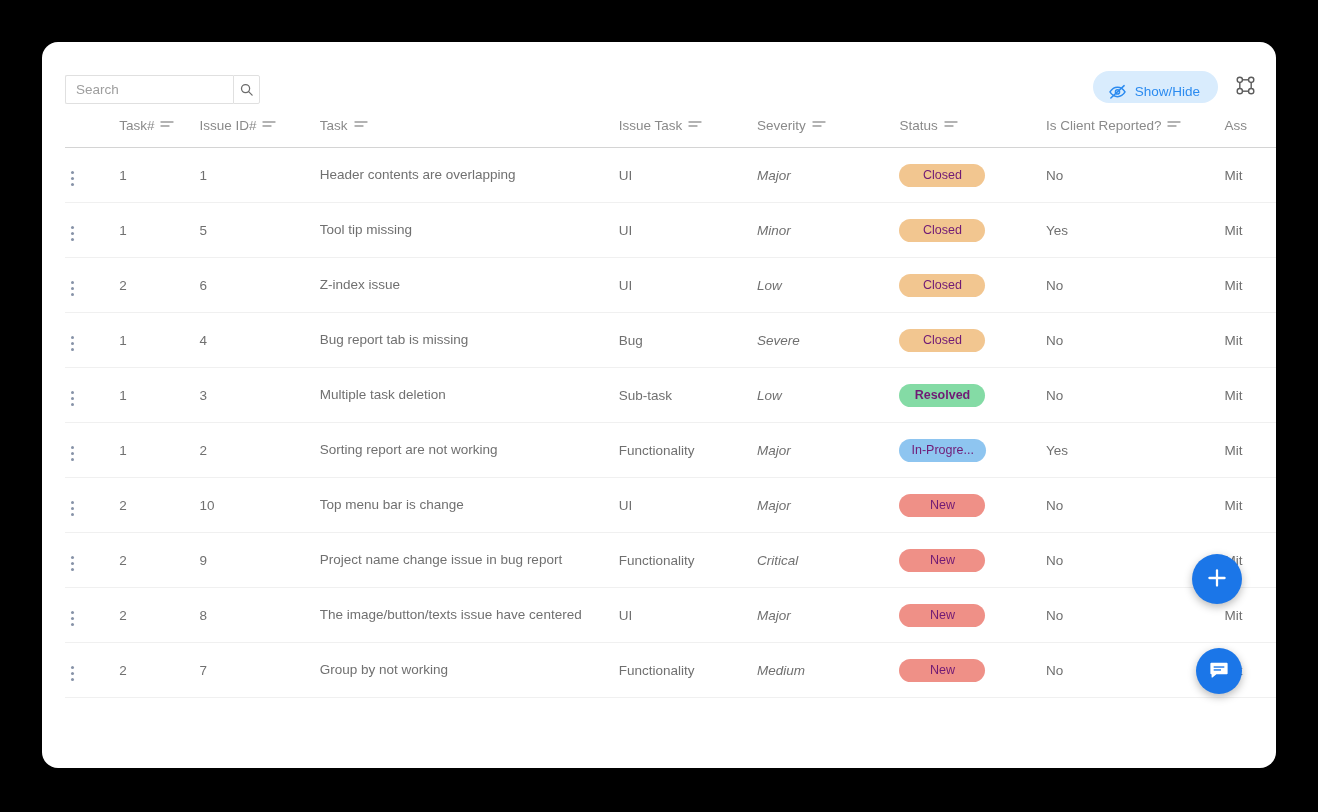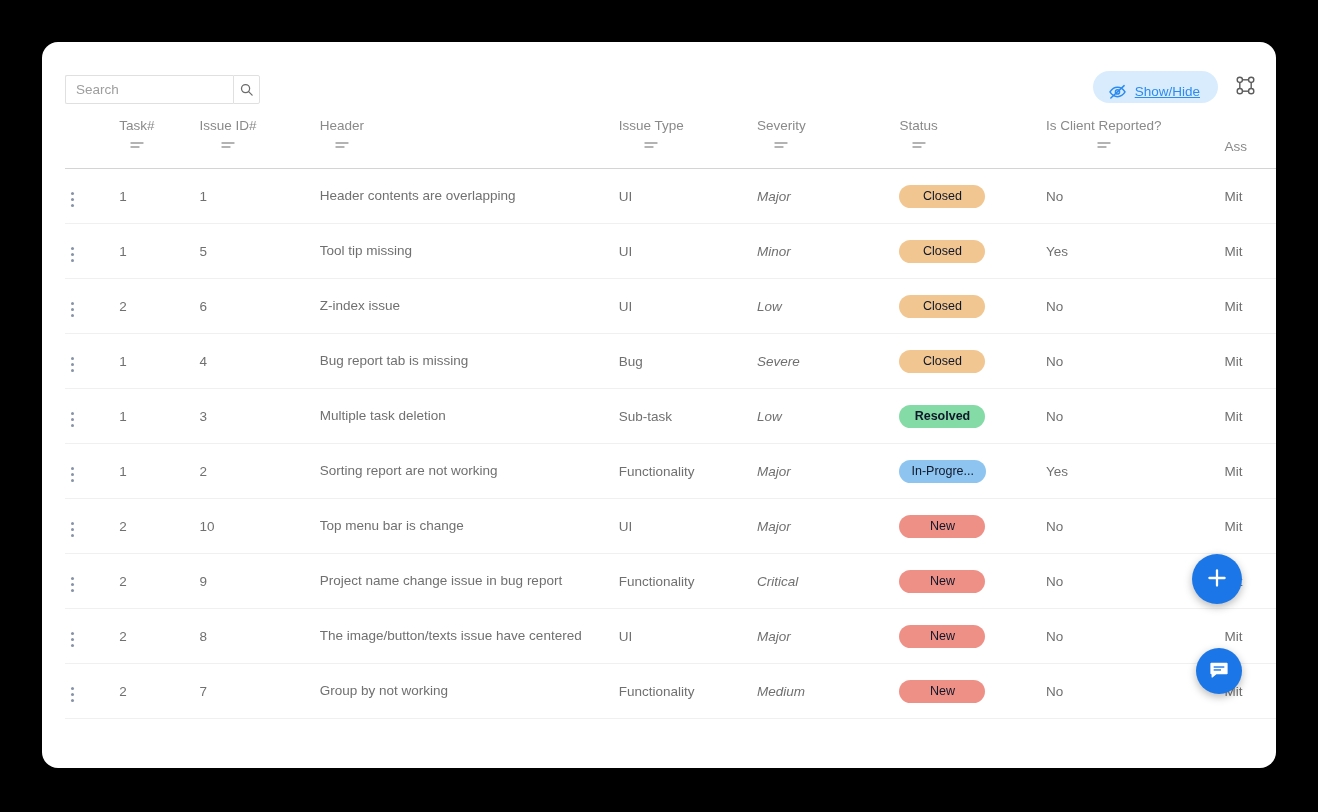--- a/index.html
+++ b/index.html
@@ -76,21 +76,20 @@
     height: 32px;
     padding: 8px 18px 0 15px;
     border: none;
     border-radius: 16px;
     background: #d9ecfd;
     color: #2b8bf0;
     font-size: 13.5px;
     font-family: "Liberation Sans", sans-serif;
     cursor: pointer;
     white-space: nowrap;
-    text-decoration: underline;
   }
   .showhide-btn svg { display: block; }
   .frame-icon-btn {
     width: 30px; height: 30px;
     border: none; background: transparent;
     display: flex; align-items: center; justify-content: center;
     cursor: pointer; padding: 0;
   }
 
   
@@ -114,21 +113,20 @@
     vertical-align: bottom;
     border-bottom: 1px solid #d4d4d4;
     white-space: nowrap;
     overflow: hidden;
   }
   .th-inner {
     display: inline-flex;
     align-items: center;
     gap: 6px;
     cursor: pointer;
-    flex-direction: column;
   }
   .sort-icon { display: block; flex: none; }
 
   table.grid td {
     font-size: 13.5px;
     color: #707070;
     padding: 14px 0;
     border-bottom: 1px solid #f0f0f0;
     vertical-align: middle;
     overflow: hidden;
@@ -165,21 +163,21 @@
   .assignee-cell { color: #9e8b7a; white-space: nowrap; }
 
   .badge {
     display: inline-flex;
     align-items: center;
     justify-content: center;
     min-width: 86px;
     height: 23px;
     padding: 0 12px;
     border-radius: 12px;
-    color: #0f172a;
+    color: #701a75;
     font-size: 12.5px;
     white-space: nowrap;
     overflow: hidden;
     cursor: pointer;
   }
 
   
   .fab {
     position: absolute;
     border: none;
@@ -265,28 +263,28 @@
                   </svg></span>
               </span></th>
             <th><span class="th-inner">
                 <span>Issue ID#</span>
                 <span class="sort-icon"><svg width="14" height="11" viewBox="0 0 14 11" fill="none" stroke="#9a9a9a" stroke-width="1.3" stroke-linecap="round">
                     <line x1="1" y1="3" x2="13" y2="3"></line>
                     <line x1="1" y1="7" x2="9" y2="7"></line>
                   </svg></span>
               </span></th>
             <th><span class="th-inner">
-                <span>Header</span>
-                <span class="sort-icon"><svg width="14" height="11" viewBox="0 0 14 11" fill="none" stroke="#9a9a9a" stroke-width="1.3" stroke-linecap="round">
-                    <line x1="1" y1="3" x2="13" y2="3"></line>
-                    <line x1="1" y1="7" x2="9" y2="7"></line>
-                  </svg></span>
-              </span></th>
-            <th><span class="th-inner">
-                <span>Issue Type</span>
+                <span>Task</span>
+                <span class="sort-icon"><svg width="14" height="11" viewBox="0 0 14 11" fill="none" stroke="#9a9a9a" stroke-width="1.3" stroke-linecap="round">
+                    <line x1="1" y1="3" x2="13" y2="3"></line>
+                    <line x1="1" y1="7" x2="9" y2="7"></line>
+                  </svg></span>
+              </span></th>
+            <th><span class="th-inner">
+                <span>Issue Task</span>
                 <span class="sort-icon"><svg width="14" height="11" viewBox="0 0 14 11" fill="none" stroke="#9a9a9a" stroke-width="1.3" stroke-linecap="round">
                     <line x1="1" y1="3" x2="13" y2="3"></line>
                     <line x1="1" y1="7" x2="9" y2="7"></line>
                   </svg></span>
               </span></th>
             <th><span class="th-inner">
                 <span>Severity</span>
                 <span class="sort-icon"><svg width="14" height="11" viewBox="0 0 14 11" fill="none" stroke="#9a9a9a" stroke-width="1.3" stroke-linecap="round">
                     <line x1="1" y1="3" x2="13" y2="3"></line>
                     <line x1="1" y1="7" x2="9" y2="7"></line>

